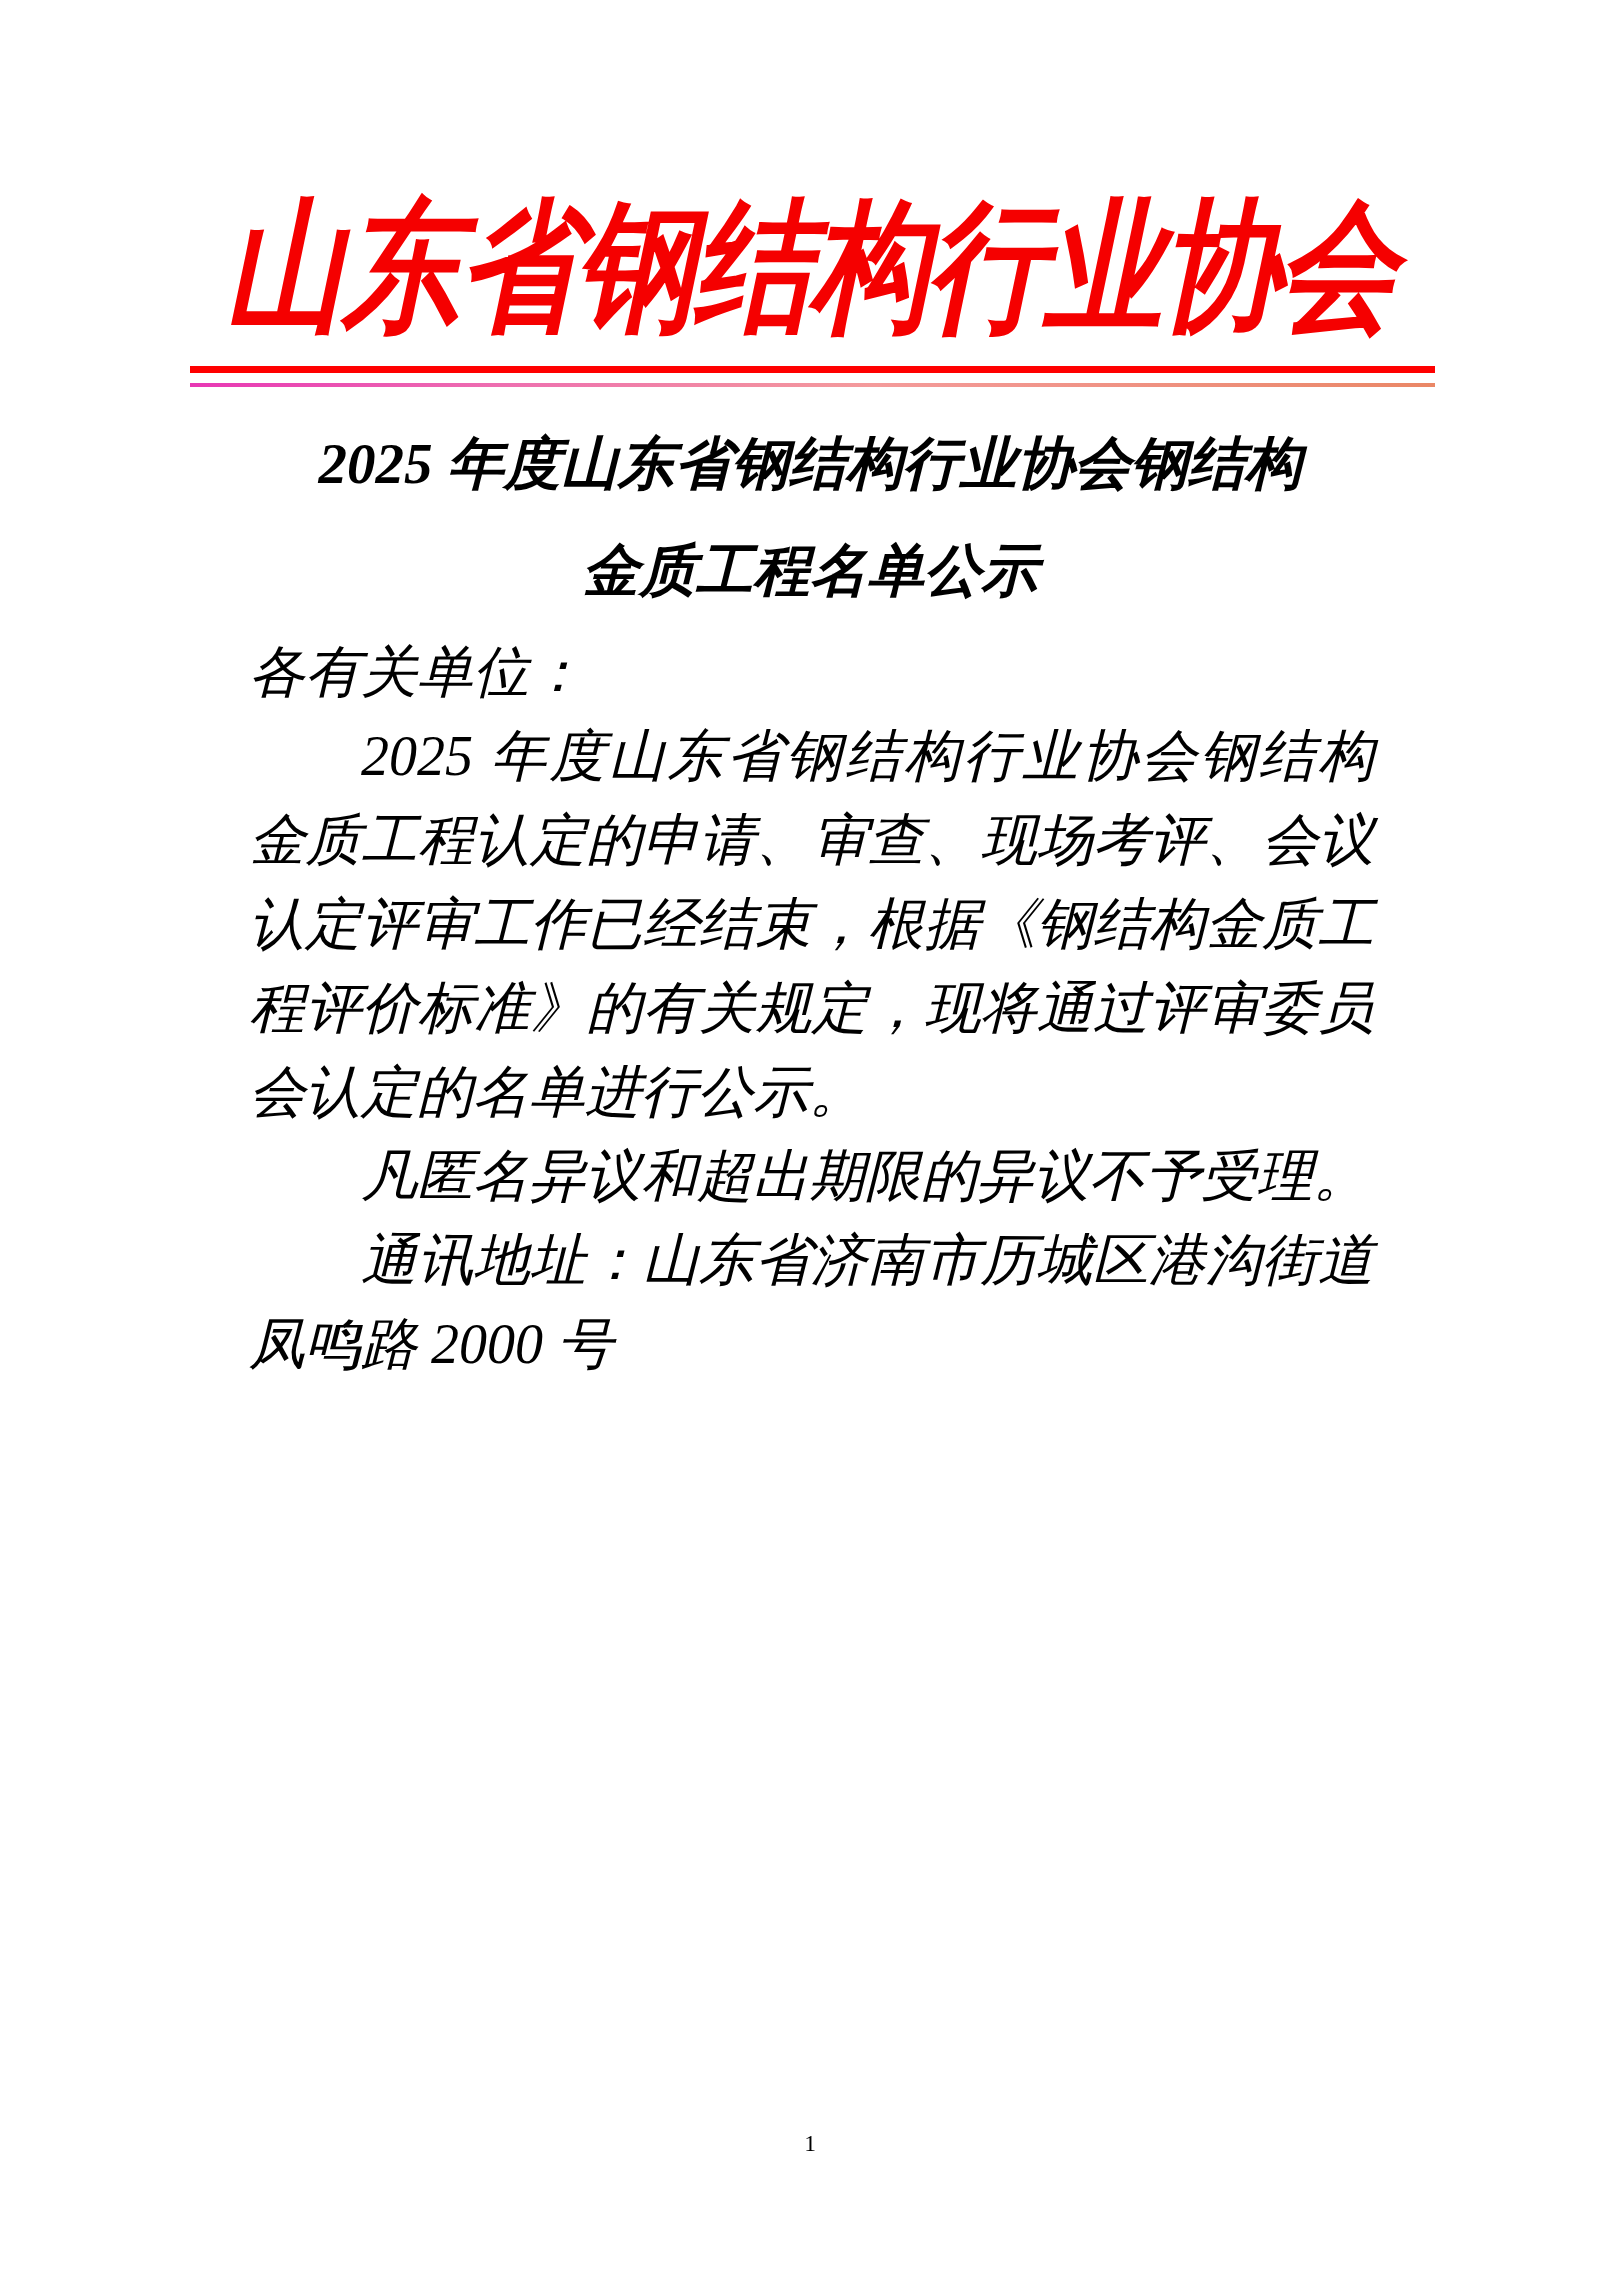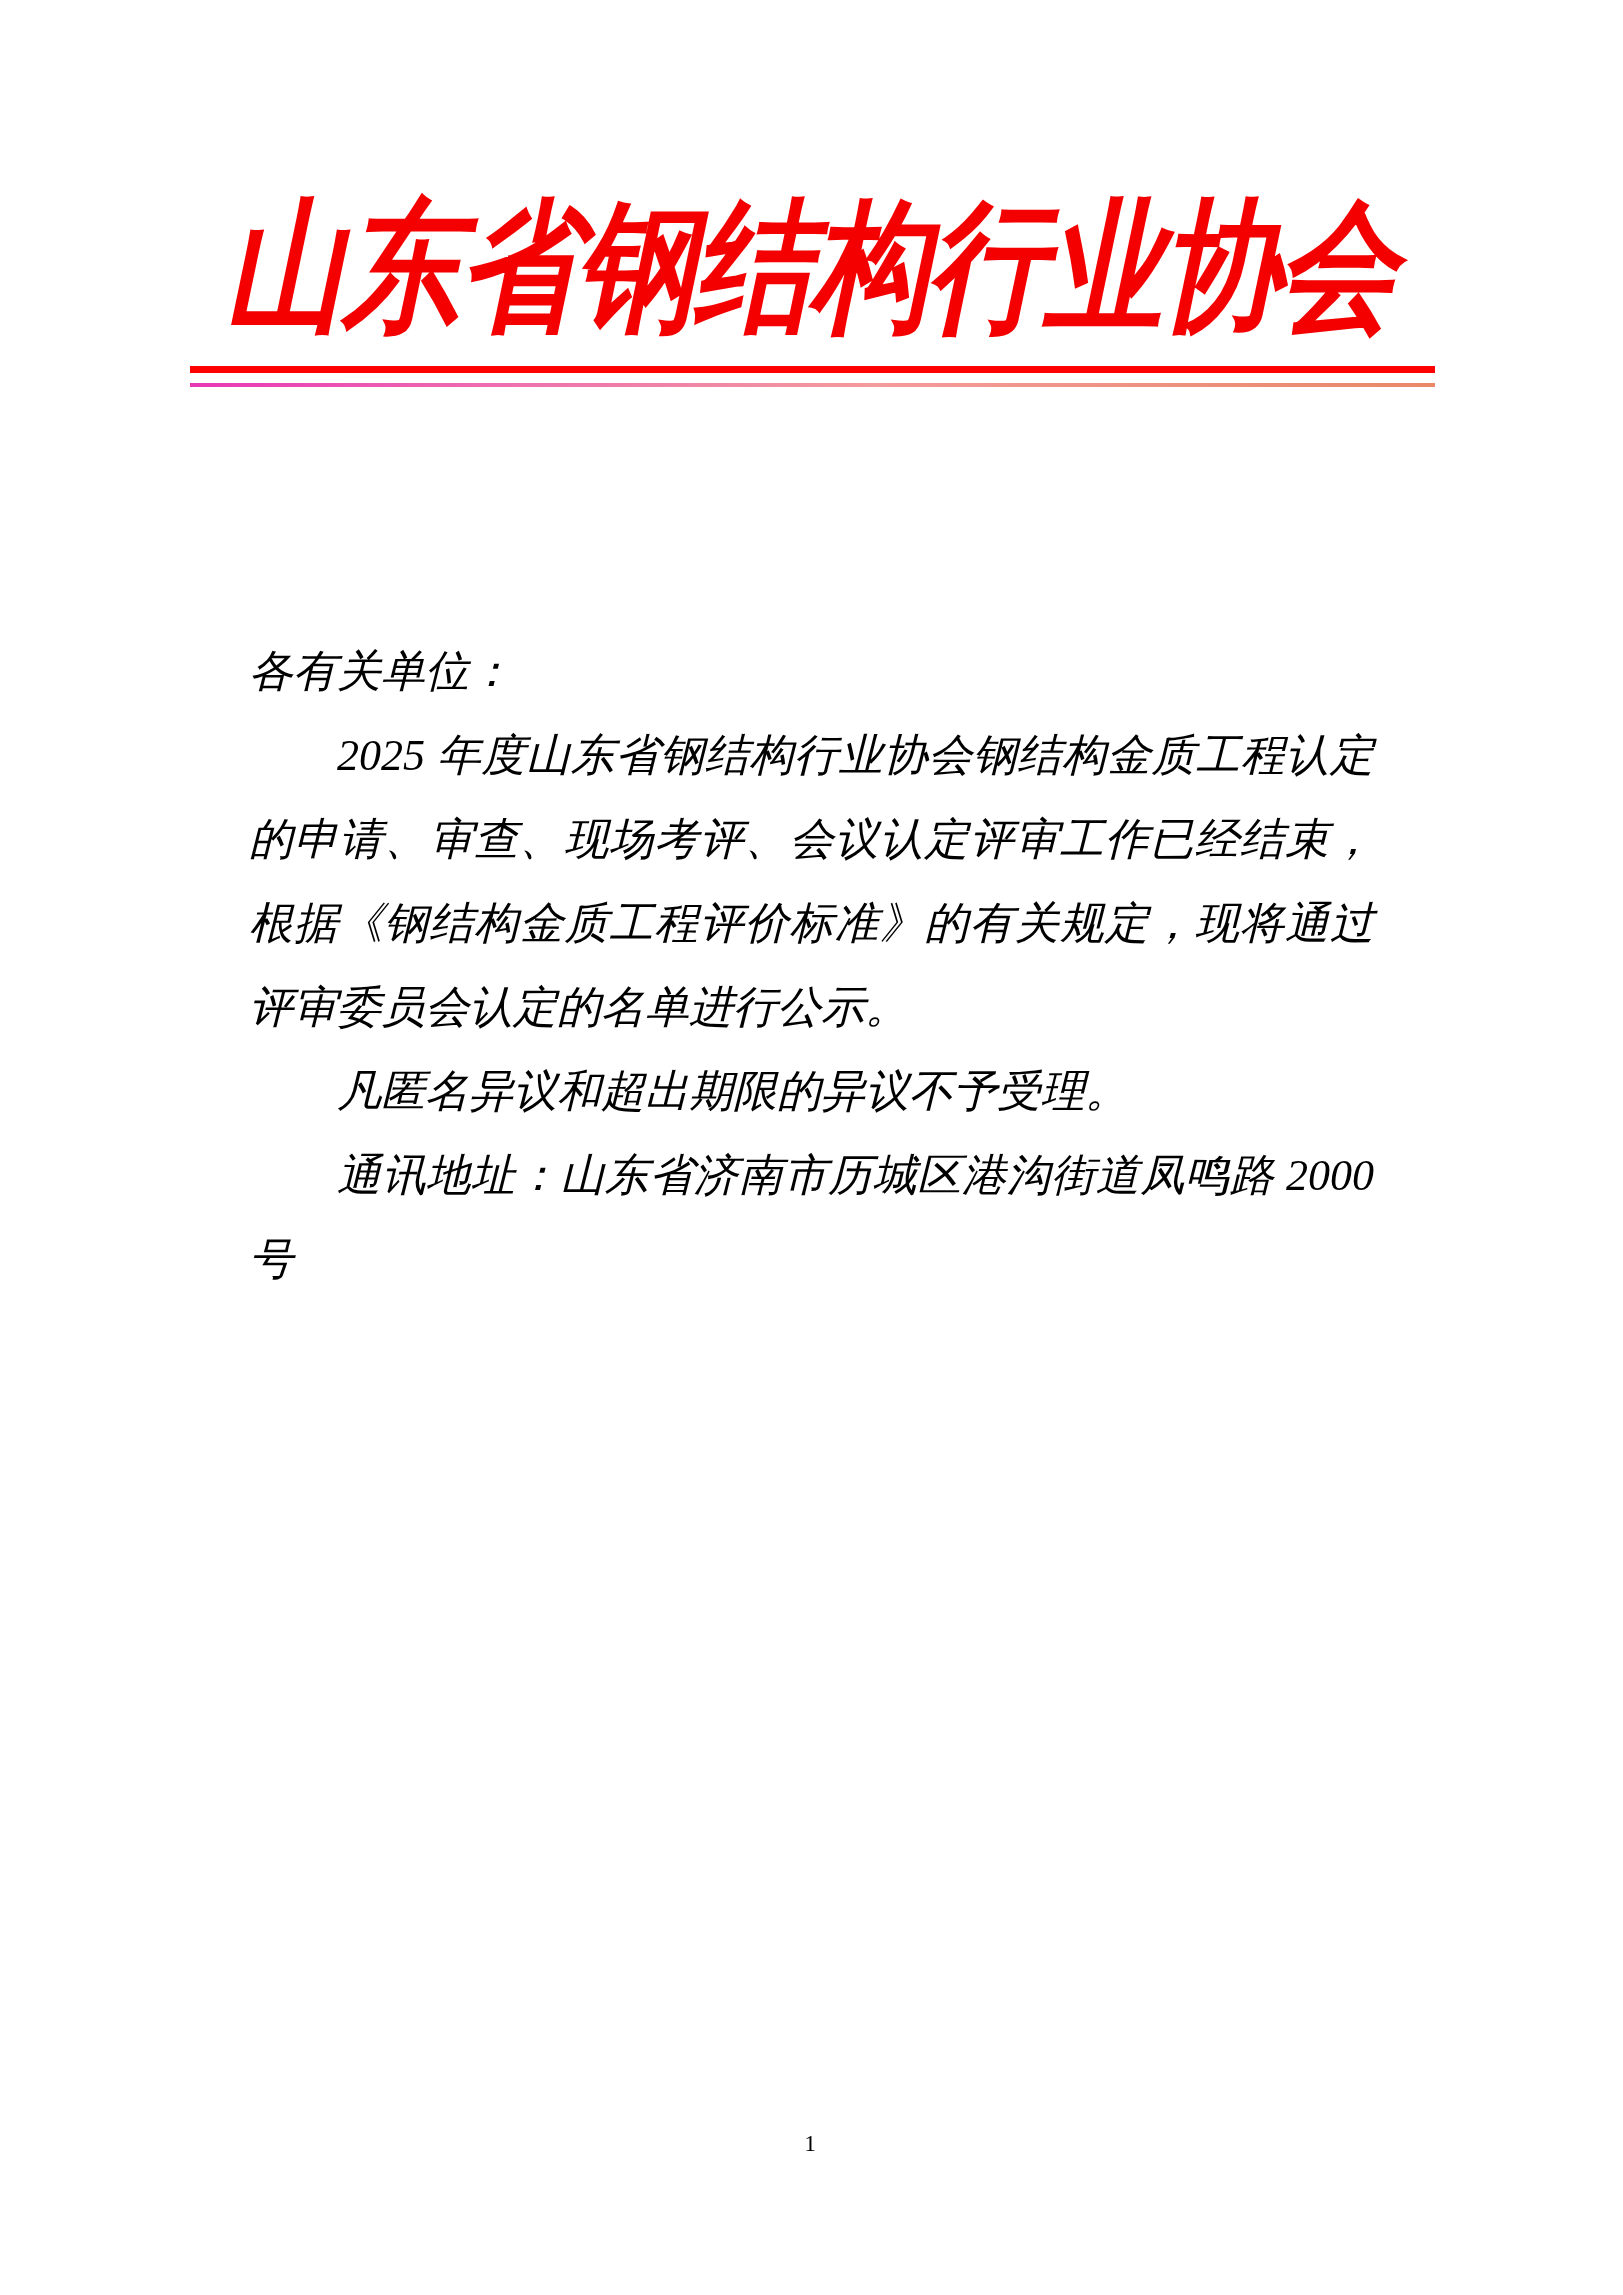--- a/index.html
+++ b/index.html
@@ -55,21 +55,21 @@
     font-weight: 700;
     font-style: italic;
     color: #000000;
   }
   .doc-title .title-line { display: block; }
   
   .doc-body {
     position: absolute;
     top: 630px; left: 249px;
     width: 1125px;
-    font-size: 44px;
+    font-size: 56px;
     line-height: 84px;
     font-style: italic;
     text-align: justify;
     text-justify: inter-ideograph;
     color: #000000;
   }
   .doc-body p { margin: 0; padding: 0; }
   .doc-body p.para { text-indent: 2em; }
   
   .page-footer {
@@ -85,20 +85,24 @@
 </head>
 <body>
 
 <div class="page">
 
   <div class="org-header">山东省钢结构行业协会</div>
 
   <div class="rule-thick"></div>
   <div class="rule-thin"></div>
 
+  <h1 class="doc-title">
+    <span class="title-line">2025 年度山东省钢结构行业协会钢结构</span>
+    <span class="title-line">金质工程名单公示</span>
+  </h1>
 
   <div class="doc-body">
     <p class="salutation">各有关单位：</p>
     <p class="para">2025 年度山东省钢结构行业协会钢结构金质工程认定的申请、审查、现场考评、会议认定评审工作已经结束，根据《钢结构金质工程评价标准》的有关规定，现将通过评审委员会认定的名单进行公示。</p>
     <p class="para">凡匿名异议和超出期限的异议不予受理。</p>
     <p class="para">通讯地址：山东省济南市历城区港沟街道凤鸣路 2000 号</p>
   </div>
 
   <div class="page-footer">
     <span>1</span>

